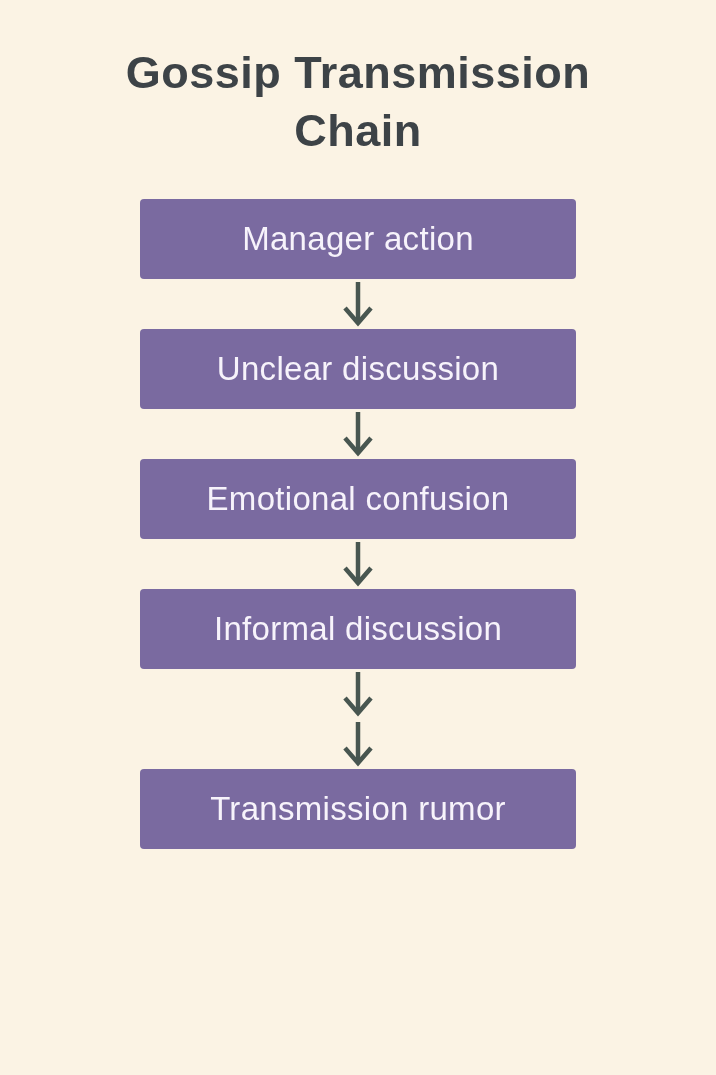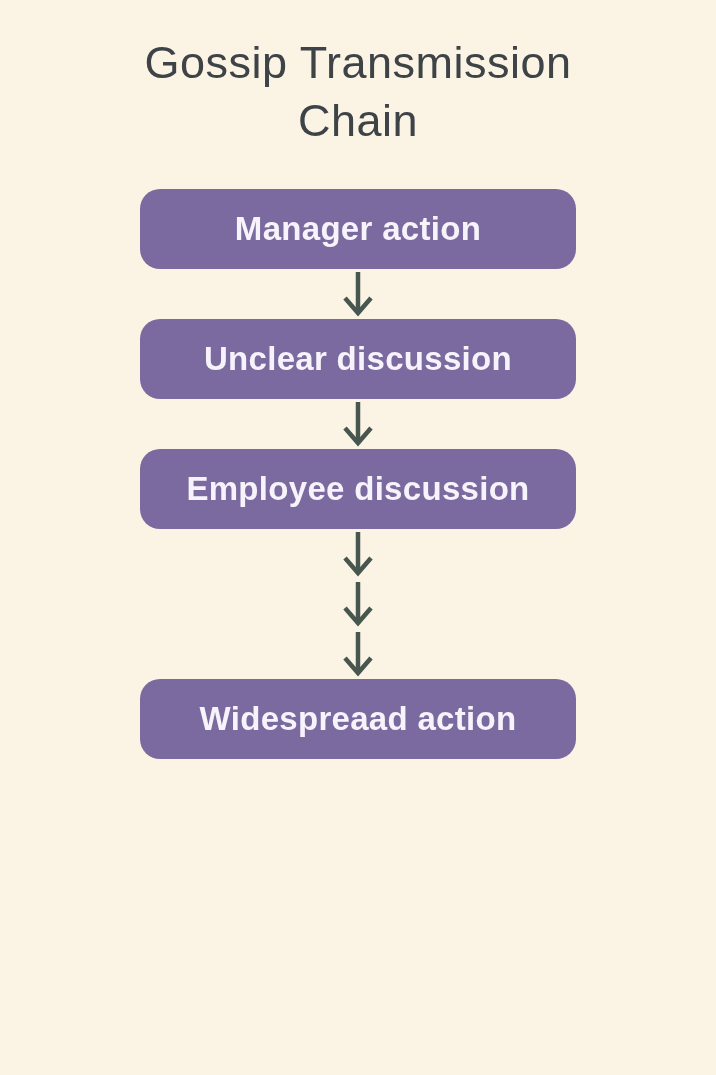--- a/index.html
+++ b/index.html
@@ -20,46 +20,46 @@
   }
   .canvas {
     position: relative;
     width: 716px;
     height: 1075px;
     display: flex;
     flex-direction: column;
     align-items: center;
   }
   .title {
-    margin: 34px 0 0 0;
+    margin: 44px 0 0 0;
     max-width: 540px;
     font-size: 45px;
     line-height: 1.28;
-    font-weight: 400;
+    font-weight: 700;
     letter-spacing: 0.5px;
     color: var(--title-text);
     text-align: center;
   }
   .flow {
     margin-top: 40px;
     display: flex;
     flex-direction: column;
     align-items: center;
   }
   .step-box {
     width: 436px;
     height: 80px;
-    border-radius: 20px;
+    border-radius: 4px;
     background: var(--box-fill);
     color: var(--box-text);
     display: flex;
     align-items: center;
     justify-content: center;
     font-size: 33px;
-    font-weight: 700;
+    font-weight: 400;
     letter-spacing: 0.3px;
     text-align: center;
   }
   .arrow {
     height: 50px;
     display: flex;
     align-items: center;
     justify-content: center;
     color: var(--arrow);
   }
@@ -89,44 +89,47 @@
     </div>
 
     <div class="arrow">
       <svg width="40" height="46" viewBox="0 0 40 46" fill="none" stroke="currentColor" stroke-width="4.5">
         <line x1="20" y1="1" x2="20" y2="40"></line>
         <polyline points="7,27 20,42 33,27" stroke-linejoin="miter"></polyline>
       </svg>
     </div>
 
     <div class="step-box">
-      <span>Employee discussion</span>
+      <span>Emotional confusion</span>
+    </div>
+
+    <div class="arrow">
+      <svg width="40" height="46" viewBox="0 0 40 46" fill="none" stroke="currentColor" stroke-width="4.5">
+        <line x1="20" y1="1" x2="20" y2="40"></line>
+        <polyline points="7,27 20,42 33,27" stroke-linejoin="miter"></polyline>
+      </svg>
+    </div>
+
+    <div class="step-box">
+      <span>Informal discussion</span>
     </div>
 
     <div class="arrow">
       <svg width="40" height="46" viewBox="0 0 40 46" fill="none" stroke="currentColor" stroke-width="4.5">
         <line x1="20" y1="1" x2="20" y2="40"></line>
         <polyline points="7,27 20,42 33,27" stroke-linejoin="miter"></polyline>
       </svg>
     </div>
 
 
     <div class="arrow">
       <svg width="40" height="46" viewBox="0 0 40 46" fill="none" stroke="currentColor" stroke-width="4.5">
         <line x1="20" y1="1" x2="20" y2="40"></line>
         <polyline points="7,27 20,42 33,27" stroke-linejoin="miter"></polyline>
       </svg>
     </div>
 
-
-    <div class="arrow">
-      <svg width="40" height="46" viewBox="0 0 40 46" fill="none" stroke="currentColor" stroke-width="4.5">
-        <line x1="20" y1="1" x2="20" y2="40"></line>
-        <polyline points="7,27 20,42 33,27" stroke-linejoin="miter"></polyline>
-      </svg>
-    </div>
-
     <div class="step-box">
-      <span>Widespreaad action</span>
+      <span>Transmission rumor</span>
     </div>
 
   </div>
 </div>
 
 </body></html>

